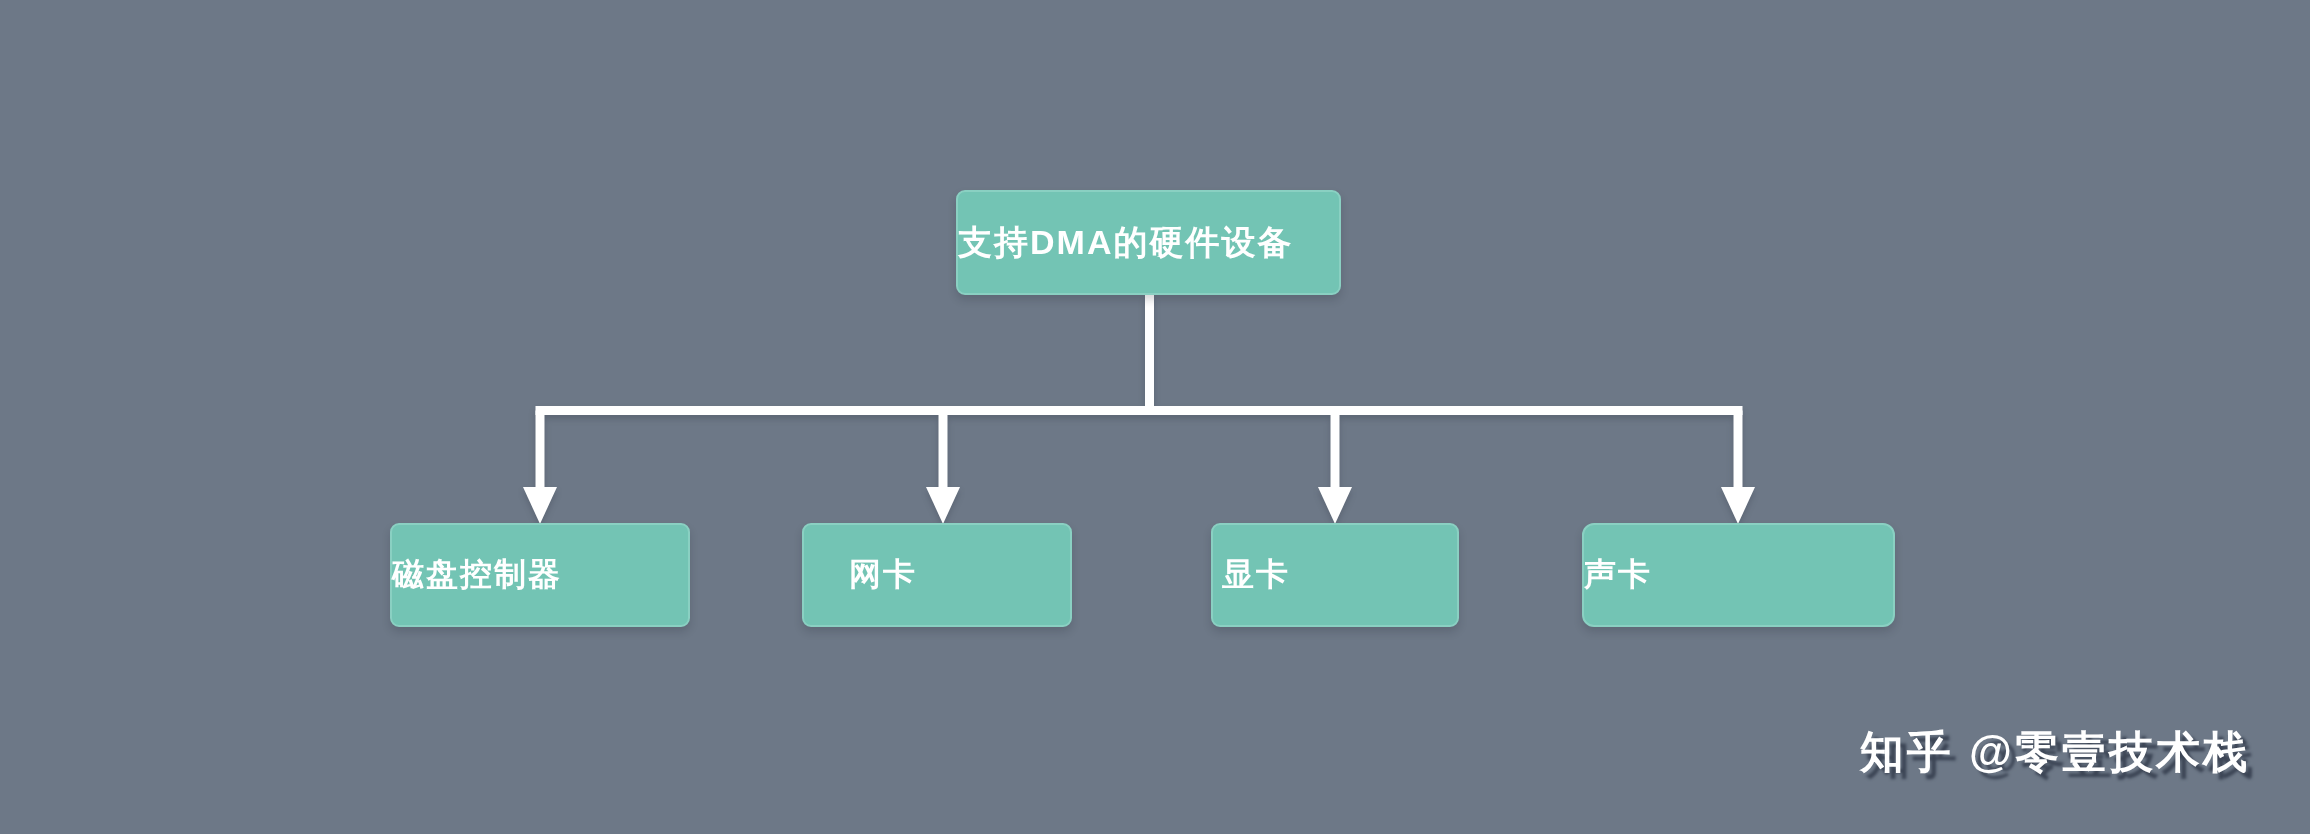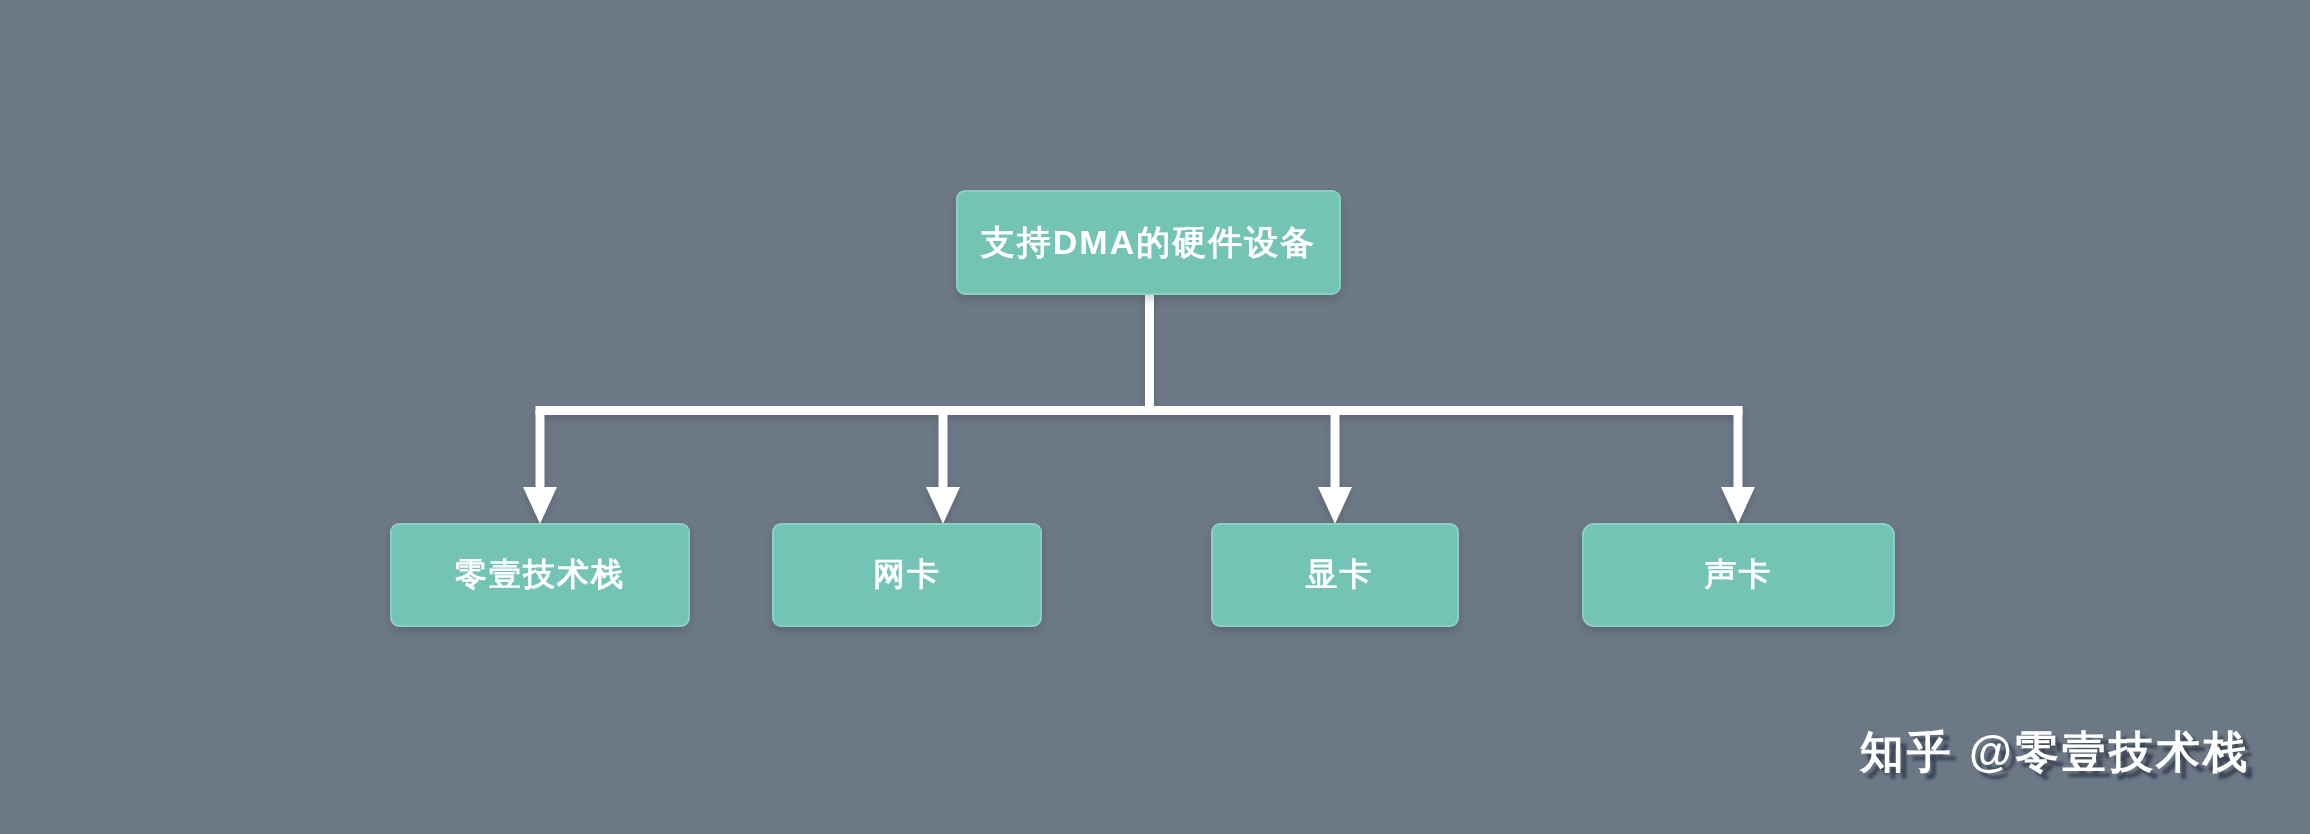--- a/index.html
+++ b/index.html
@@ -31,41 +31,41 @@
     stroke-width: 9;
     fill: none;
   }
   .connectors polygon {
     fill: var(--connector, #ffffff);
   }
   .node {
     position: absolute;
     display: flex;
     align-items: center;
-    justify-content: center;
+    justify-content: flex-start;
     box-sizing: border-box;
     background: var(--node-fill, #73c4b4);
     border: 2px solid var(--node-border, #8ad0c2);
     border-radius: 9px;
     box-shadow: 0 5px 9px rgba(28, 34, 46, 0.18);
     color: var(--node-text, #ffffff);
     font-weight: bold;
     font-size: 32px;
     letter-spacing: 2px;
     white-space: nowrap;
   }
   .node.root {
     left: 956px;
     top: 190px;
     width: 385px;
     height: 105px;
     font-size: 34px;
   }
   .node.c1 { left: 390px;  top: 523px; width: 300px; height: 104px; }
-  .node.c2 { left: 772px;  top: 523px; width: 270px; height: 104px; }
+  .node.c2 { left: 802px;  top: 523px; width: 270px; height: 104px; padding-left: 45px; }
   .node.c3 { left: 1211px; top: 523px; width: 248px; height: 104px; padding-left: 9px; }
   .node.c4 { left: 1582px; top: 523px; width: 313px; height: 104px; border-radius: 12px; }
   .watermark {
     position: absolute;
     right: 60px;
     bottom: 52px;
     font-size: 44px;
     font-weight: bold;
     color: var(--watermark-text, #ffffff);
     text-shadow: 6px 6px 3px var(--watermark-shadow, #3b4454);
@@ -93,21 +93,21 @@
     <polygon points="926,487 960,487 943,524"></polygon>
     <polygon points="1318,487 1352,487 1335,524"></polygon>
     <polygon points="1721,487 1755,487 1738,524"></polygon>
   </svg>
 
   <div class="node root">
     <span>支持DMA的硬件设备</span>
   </div>
 
   <div class="node c1">
-    <span>零壹技术栈</span>
+    <span>磁盘控制器</span>
   </div>
 
   <div class="node c2">
     <span>网卡</span>
   </div>
 
   <div class="node c3">
     <span>显卡</span>
   </div>
 

